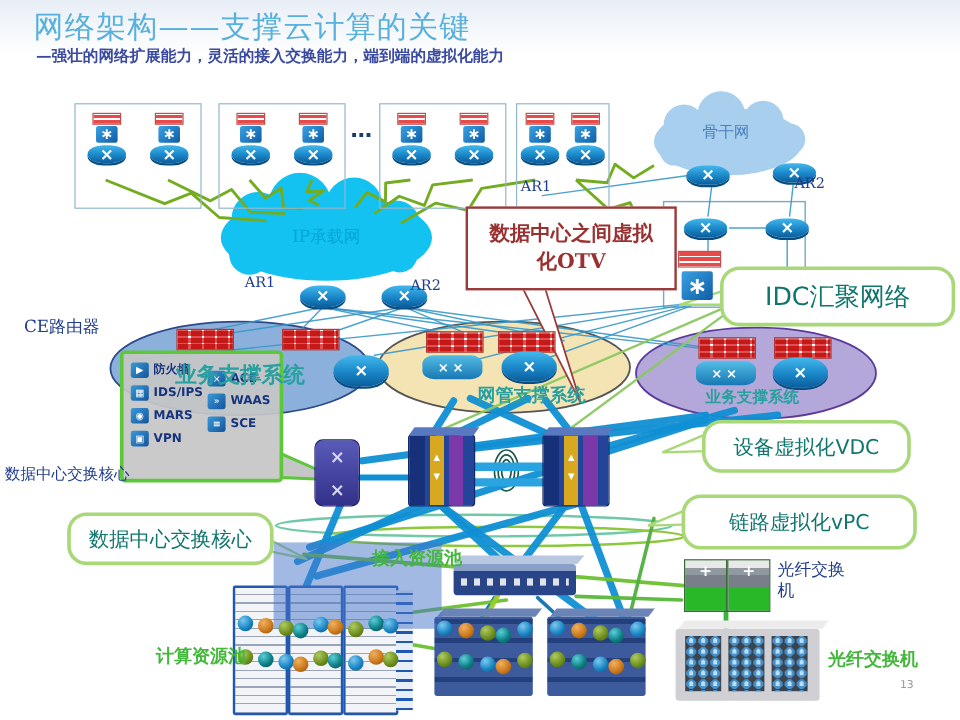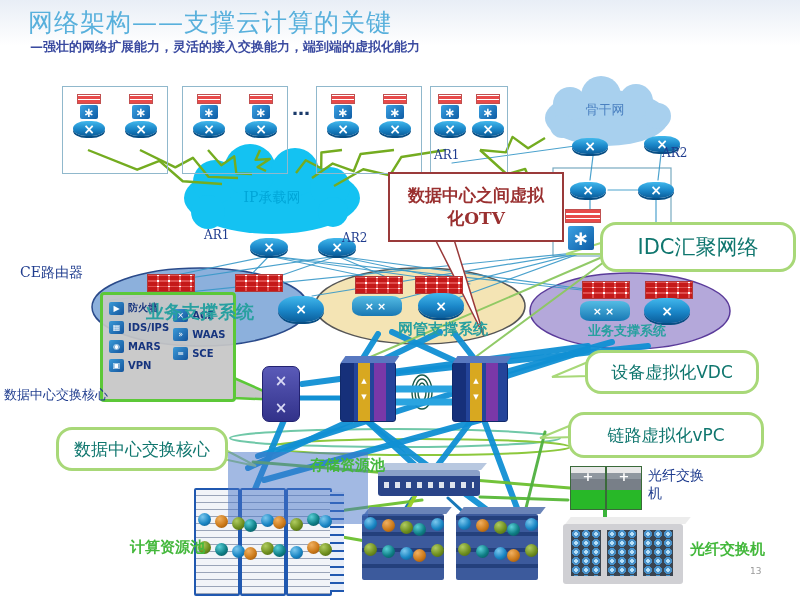--- a/index.html
+++ b/index.html
@@ -376,21 +376,21 @@
       </div>
   </div>
 
   <div class="abs title">网络架构——支撑云计算的关键</div>
   <div class="abs subtitle">—强壮的网络扩展能力，灵活的接入交换能力，端到端的虚拟化能力</div>
   <div class="abs lbl" style="left:20px;top:264px;font-size:14px;">CE路由器</div>
   <div class="abs lbl" style="left:4px;top:386px;font-size:13px;">数据中心交换核心</div>
   <div class="abs elabel" style="left:146px;top:300px;font-size:18px;z-index:9;">业务支撑系统</div>
   <div class="abs elabel" style="left:378px;top:320px;font-size:15px;margin-left:20px;">网管支撑系统</div>
   <div class="abs elabel" style="left:588px;top:322px;font-size:13px;">业务支撑系统</div>
-  <div class="abs pool" style="left:310px;top:456px;font-size:15px;">存储资源池</div>
+  <div class="abs pool" style="left:310px;top:456px;font-size:15px;">接入资源池</div>
   <div class="abs pool" style="left:98px;top:538px;font-size:15px;margin-left:32px;">计算资源池</div>
   <div class="abs pool" style="left:690px;top:540px;font-size:15px;">光纤交换机</div>
   <div class="abs lbl" style="left:648px;top:466px;width:58px;font-size:14px;line-height:1.3;">光纤交换机</div>
   <div class="abs pagenum">13</div>
 
   <div class="abs rcall" style="left:388px;top:172px;width:152px;height:62px;padding:2px 10px;">数据中心之间虚拟化OTV</div>
   <div class="abs gcall" style="left:600px;top:222px;width:190px;height:44px;font-size:21px;">IDC汇聚网络</div>
   <div class="abs gcall" style="left:585px;top:350px;width:168px;height:38px;">设备虚拟化VDC</div>
   <div class="abs gcall" style="left:568px;top:412px;width:190px;height:40px;">链路虚拟化vPC</div>
   <div class="abs gcall" style="left:56px;top:427px;width:166px;height:38px;">数据中心交换核心</div>

